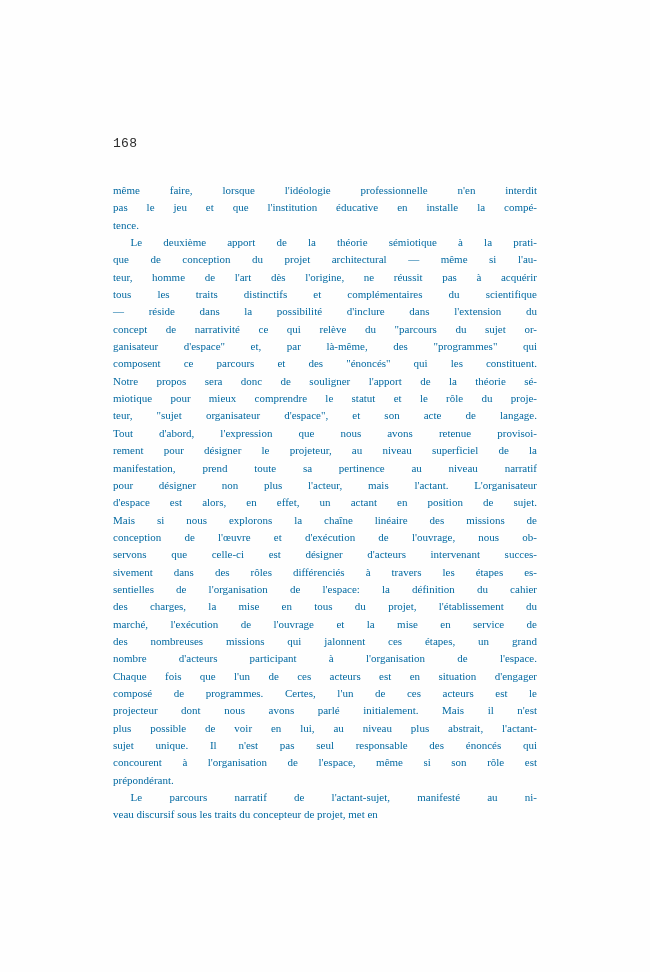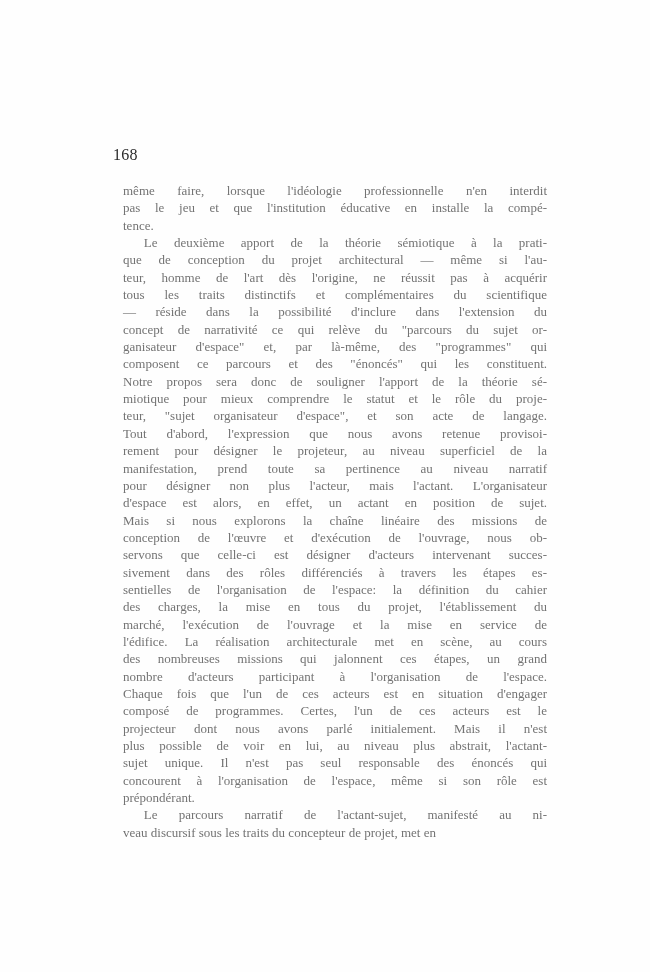--- a/index.html
+++ b/index.html
@@ -18,39 +18,38 @@
   .page {
     position: relative;
     width: 650px;
     height: 972px;
     background: #fefefe;
   }
   
   .folio {
     position: absolute;
     left: 113px;
-    top: 147px;
-    font-size: 16px;
+    top: 136px;
+    font-size: 13px;
     line-height: 16px;
     color: #2b2b2b;
     letter-spacing: 0.3px;
-    font-family: Liberation Serif, serif;
+    font-family: Liberation Mono, monospace;
   }
   
   .textblock {
     position: absolute;
     left: 113px;
     top: 182px;
     width: 424px;
-    font-size: 13px;
+    font-size: 11px;
     line-height: 17.35px;
     text-align: justify;
     text-justify: inter-word;
-    color: #737373;
-    margin-left: 10px;
+    color: #0369a1;
     -webkit-font-smoothing: none;
   }
   
   .jline {
     display: block;
     text-align: justify;
     text-align-last: justify;
     white-space: pre-wrap;
   }
   .lline {
@@ -93,21 +92,20 @@
         <span class="jline">manifestation, prend toute sa pertinence au niveau narratif</span>
         <span class="jline">pour désigner non plus l'acteur, mais l'actant. L'organisateur</span>
         <span class="jline">d'espace est alors, en effet, un actant en position de sujet.</span>
         <span class="jline">Mais si nous explorons la chaîne linéaire des missions de</span>
         <span class="jline">conception de l'œuvre et d'exécution de l'ouvrage, nous ob-</span>
         <span class="jline">servons que celle-ci est désigner d'acteurs intervenant succes-</span>
         <span class="jline">sivement dans des rôles différenciés à travers les étapes es-</span>
         <span class="jline">sentielles de l'organisation de l'espace: la définition du cahier</span>
         <span class="jline">des charges, la mise en tous du projet, l'établissement du</span>
         <span class="jline">marché, l'exécution de l'ouvrage et la mise en service de</span>
-        <span class="jline">l'édifice. La réalisation architecturale met en scène, au cours</span>
         <span class="jline">des nombreuses missions qui jalonnent ces étapes, un grand</span>
         <span class="jline">nombre d'acteurs participant à l'organisation de l'espace.</span>
         <span class="jline">Chaque fois que l'un de ces acteurs est en situation d'engager</span>
         <span class="jline">composé de programmes. Certes, l'un de ces acteurs est le</span>
         <span class="jline">projecteur dont nous avons parlé initialement. Mais il n'est</span>
         <span class="jline">plus possible de voir en lui, au niveau plus abstrait, l'actant-</span>
         <span class="jline">sujet unique. Il n'est pas seul responsable des énoncés qui</span>
         <span class="jline">concourent à l'organisation de l'espace, même si son rôle est</span>
         <span class="lline">prépondérant.</span>
       </div>

